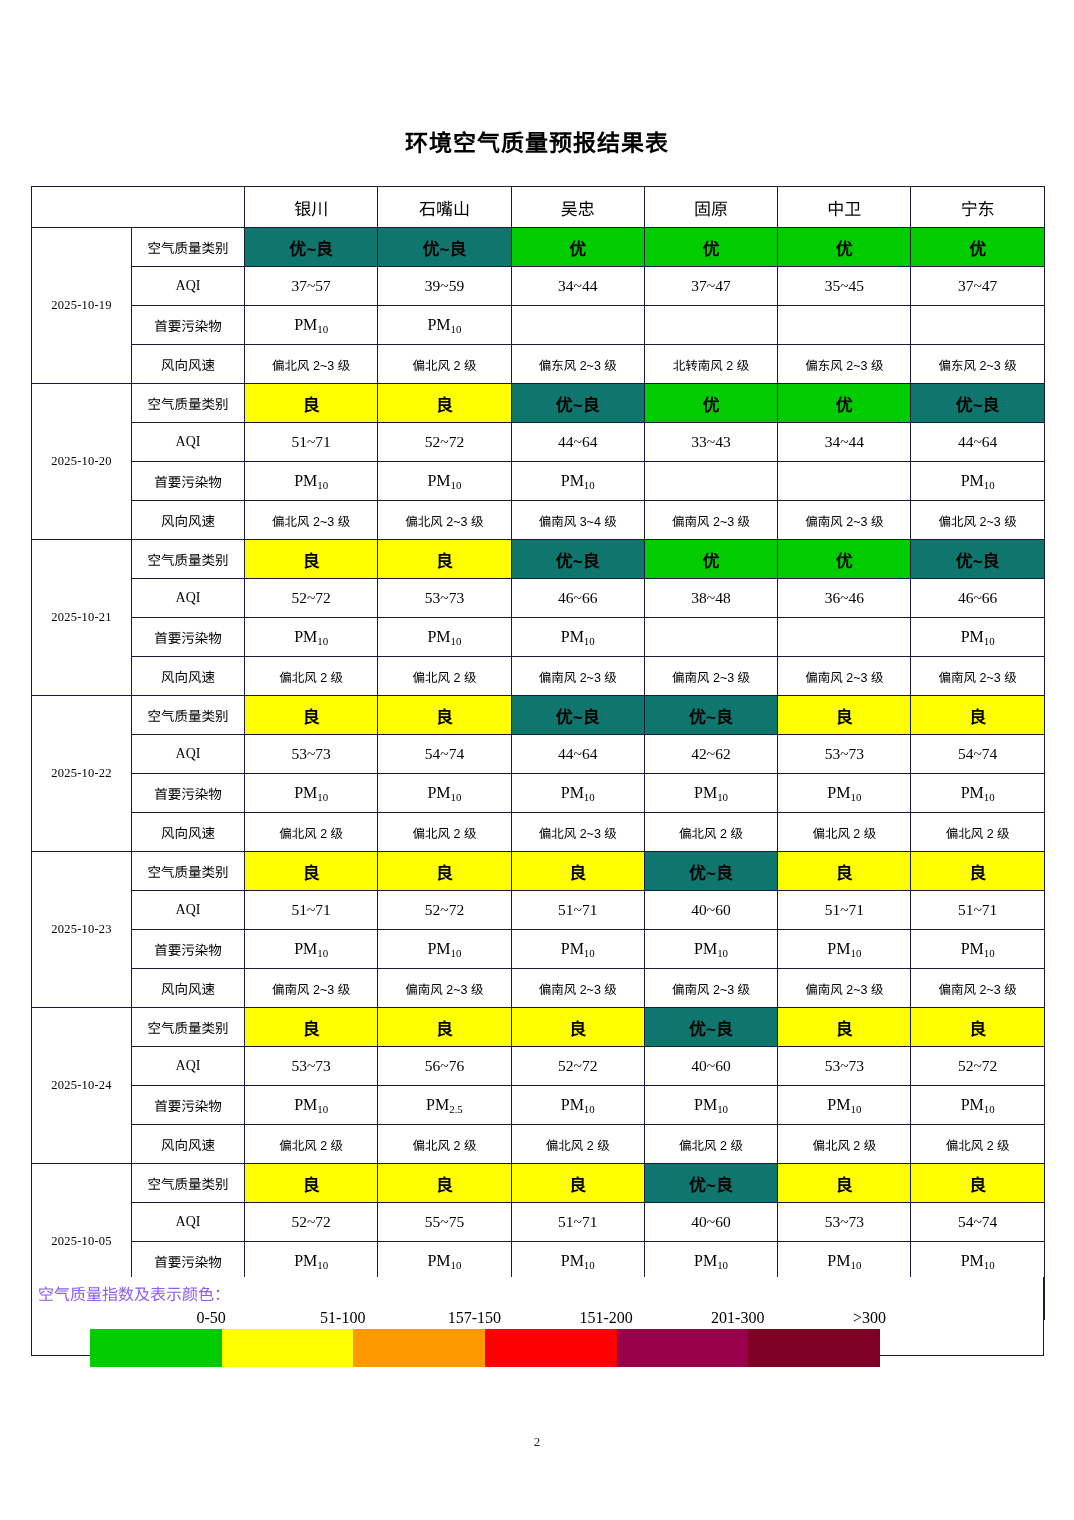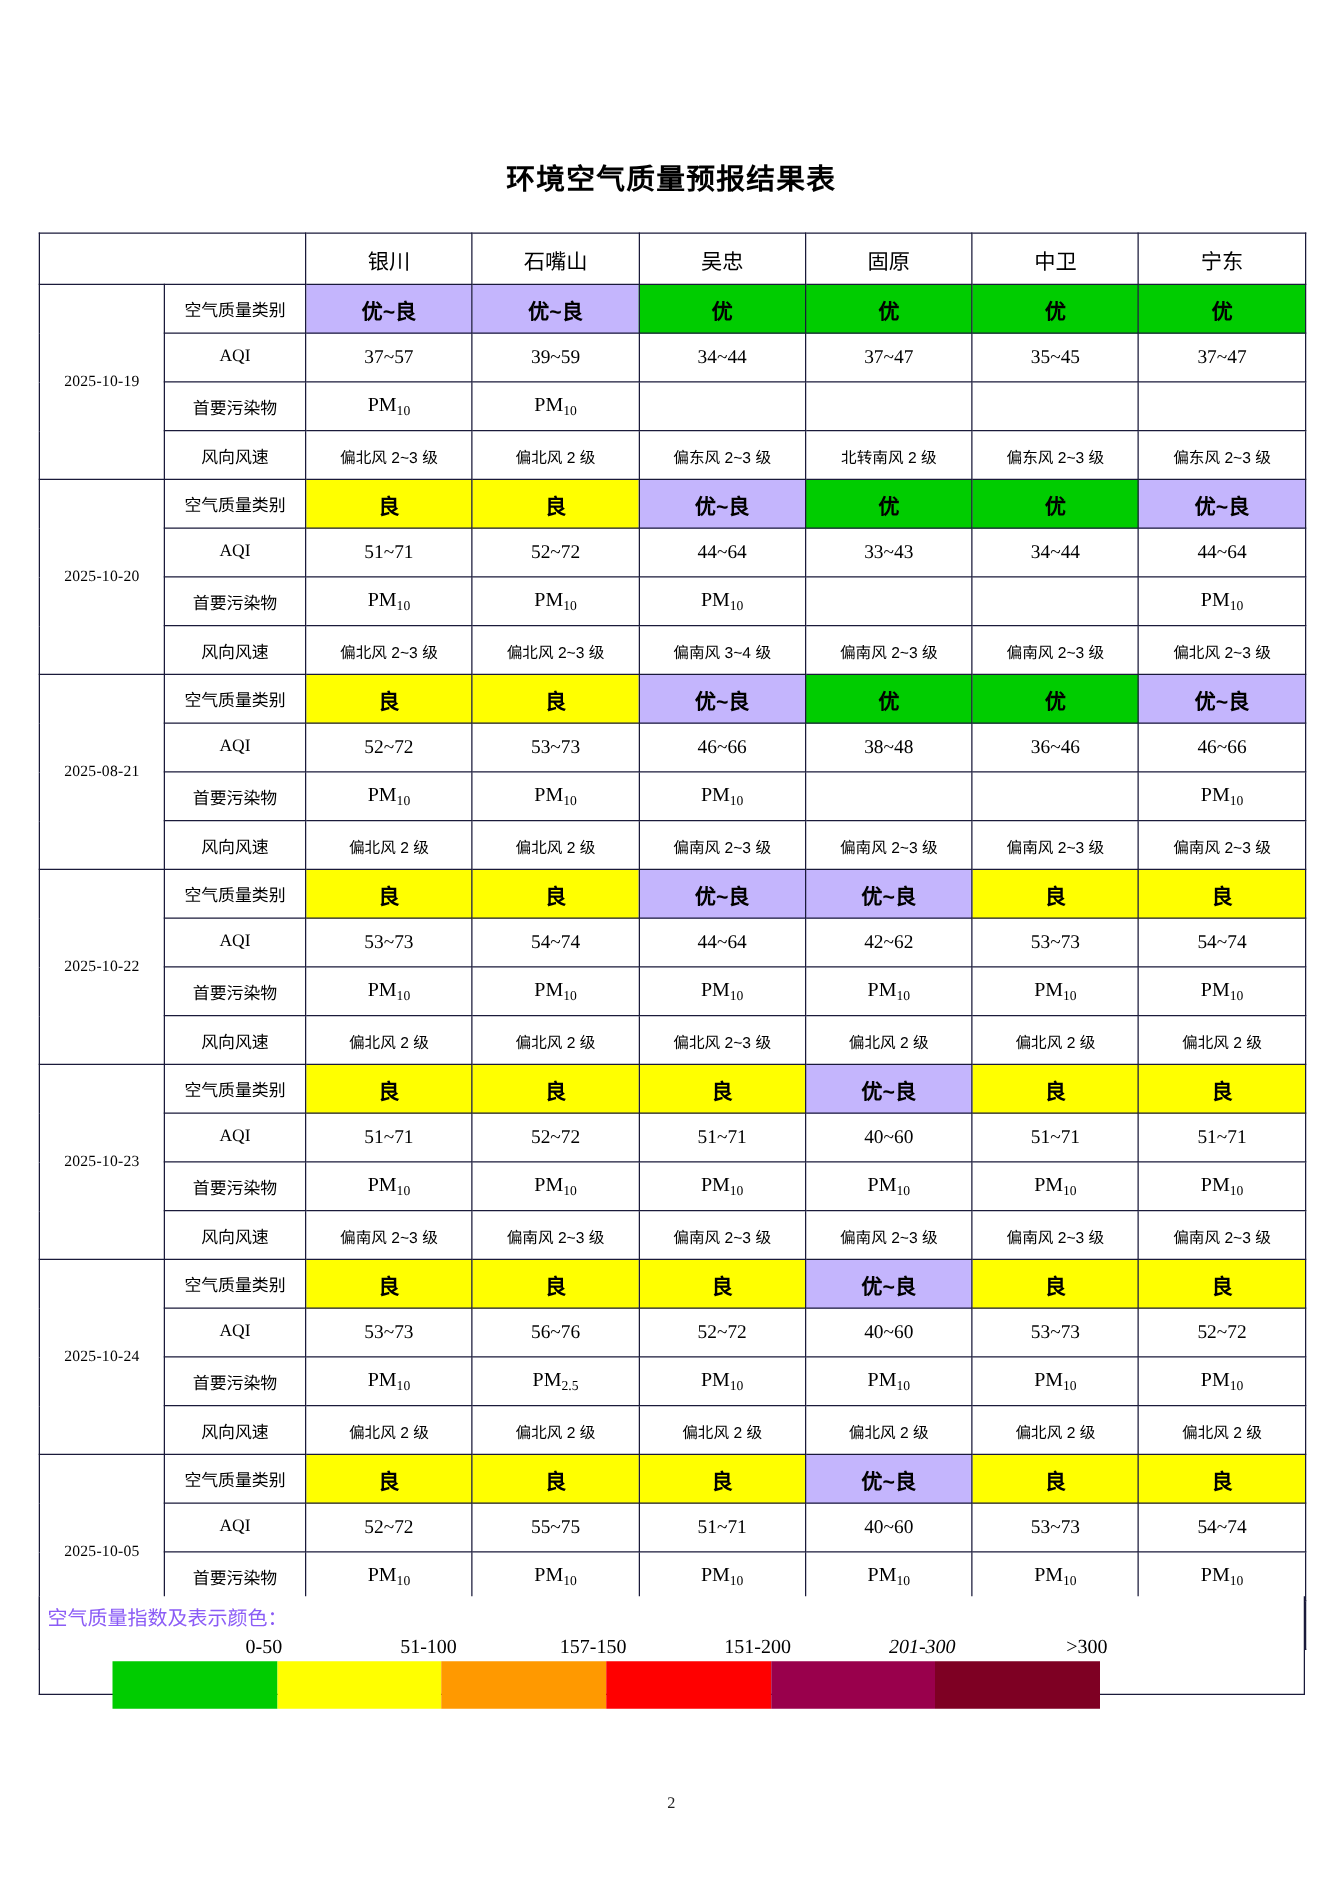--- a/index.html
+++ b/index.html
@@ -93,21 +93,21 @@
 
   
   td.cat {
     height: 38px;
     font-family: "Liberation Sans", "DejaVu Sans", sans-serif;
     font-size: 17px;
     font-weight: bold;
   }
   td.cat.lvl-you  { background: #00cc00; }
   td.cat.lvl-liang{ background: #ffff00; }
-  td.cat.lvl-mix  { background: #c4b5fd; }
+  td.cat.lvl-mix  { background: #0f766e; }
 
   
   td.poll {
     font-size: 16px;
     font-family: "Liberation Serif", "DejaVu Serif", serif;
   }
   td.poll sub { font-size: 0.68em; vertical-align: baseline; position: relative; top: 3px; }
 
   
   td.wind {
@@ -281,21 +281,21 @@
         <tr>
           <td class="row-label">风向风速</td>
           <td class="val wind">偏北风 2~3 级</td>
           <td class="val wind">偏北风 2~3 级</td>
           <td class="val wind">偏南风 3~4 级</td>
           <td class="val wind">偏南风 2~3 级</td>
           <td class="val wind">偏南风 2~3 级</td>
           <td class="val wind">偏北风 2~3 级</td>
         </tr>
         <tr class="blk-top">
-          <td class="date-cell" rowspan="4">2025-08-21</td>
+          <td class="date-cell" rowspan="4">2025-10-21</td>
           <td class="row-label">空气质量类别</td>
           <td class="cat lvl-liang">良</td>
           <td class="cat lvl-liang">良</td>
           <td class="cat lvl-mix">优~良</td>
           <td class="cat lvl-you">优</td>
           <td class="cat lvl-you">优</td>
           <td class="cat lvl-mix">优~良</td>
         </tr>
         <tr>
           <td class="row-label serif-lbl">AQI</td>
@@ -480,21 +480,21 @@
     <div class="legend-scale" id="legend-scale">
         <div class="legend-band" style="left: 0px; width: 131.667px; background: rgb(0, 204, 0);"></div>
         <div class="legend-tick" style="left: 55.3px; width: 131.667px;">0-50</div>
         <div class="legend-band" style="left: 131.667px; width: 131.667px; background: rgb(255, 255, 0);"></div>
         <div class="legend-tick" style="left: 186.967px; width: 131.667px;">51-100</div>
         <div class="legend-band" style="left: 263.333px; width: 131.667px; background: rgb(255, 153, 0);"></div>
         <div class="legend-tick" style="left: 318.633px; width: 131.667px;">157-150</div>
         <div class="legend-band" style="left: 395px; width: 131.667px; background: rgb(255, 0, 0);"></div>
         <div class="legend-tick" style="left: 450.3px; width: 131.667px;">151-200</div>
         <div class="legend-band" style="left: 526.667px; width: 131.667px; background: rgb(153, 0, 76);"></div>
-        <div class="legend-tick" style="left: 581.967px; width: 131.667px; font-style: italic;">201-300</div>
+        <div class="legend-tick" style="left: 581.967px; width: 131.667px;">201-300</div>
         <div class="legend-band" style="left: 658.333px; width: 131.667px; background: rgb(126, 0, 35);"></div>
         <div class="legend-tick" style="left: 713.633px; width: 131.667px;">&gt;300</div>
       </div>
   </div>
 
 
   <div class="page-no">2</div>
 
 </div>
 

